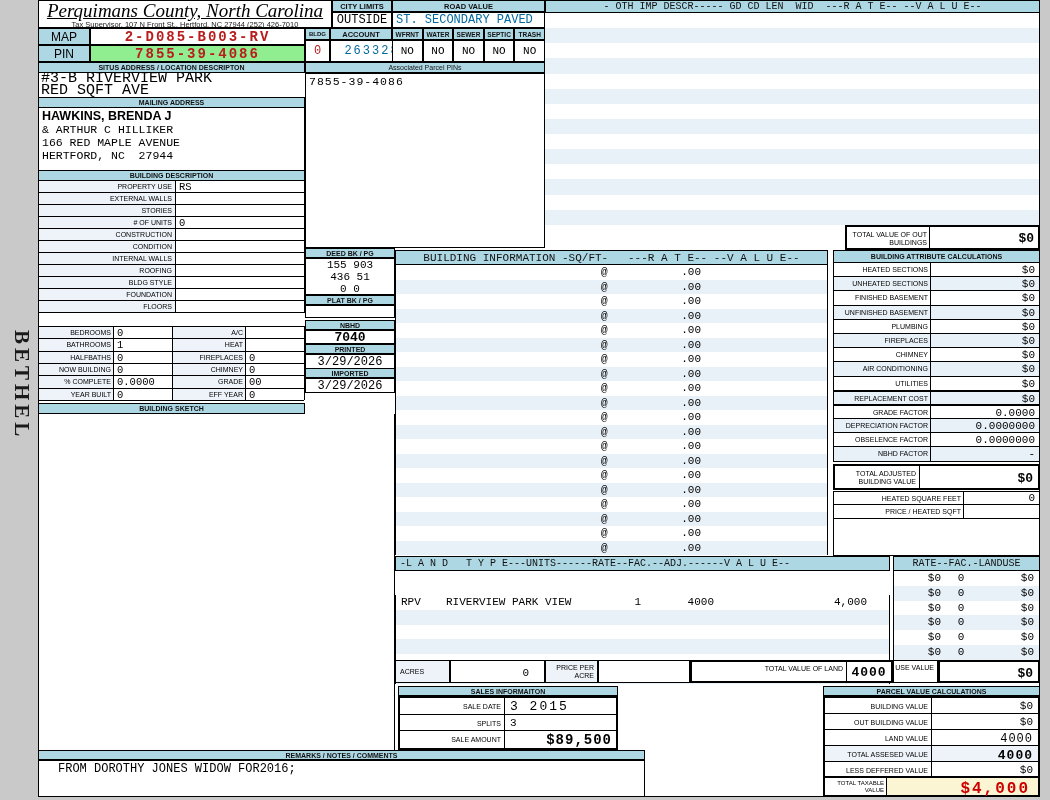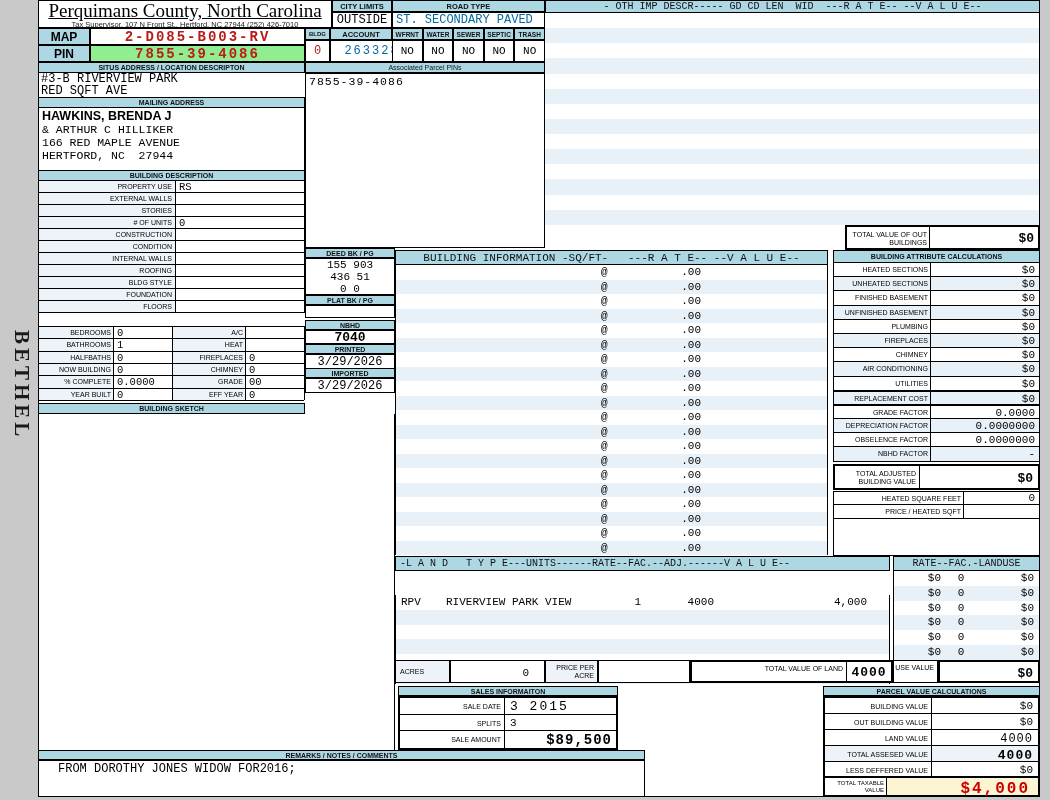--- a/index.html
+++ b/index.html
@@ -8,47 +8,47 @@
   .a { position:absolute; }
   #form-bg { left:38px; top:0; width:1002px; height:797px; background:#fff; border:1px solid #000; }
 
   .hdr { background:#aed7e4; border:1px solid #000; display:flex; align-items:center; justify-content:center;
          font-size:7.5px; font-weight:bold; color:#111; white-space:pre; }
   .mono { font-family:"Liberation Mono", monospace; }
   .red { color:#b91c1c; } .green { color:#0369a1; }
 
   
   #title-box { left:38px; top:0; width:294px; height:28px; background:#fff; border:1px solid #000; text-align:center; }
-  #county-title { font-family:"Liberation Serif", serif; font-size:19px; line-height:19px; text-decoration:underline; }
+  #county-title { font-family:"Liberation Serif", serif; font-size:19px; line-height:19px; text-decoration:underline;font-style:italic; }
   #county-sub { font-size:7.5px; color:#222; }
 
   
   #city-hdr  { left:332px; top:0; width:60px;  height:12px; }
   #road-hdr  { left:392px; top:0; width:153px; height:12px; }
   #city-val  { left:332px; top:12px; width:60px;  height:16px; border:1px solid #000; background:#fff; font-size:12px; display:flex; align-items:center; justify-content:center; }
   #road-val  { left:392px; top:12px; width:153px; height:16px; border:1px solid #000; background:#fff; font-size:12px; display:flex; align-items:center; padding-left:3px; white-space:pre; }
 
   
-  .idlab { background:#aed7e4; border:1px solid #000; font-weight:bold; font-size:12px; display:flex; align-items:center; justify-content:center; }
+  .idlab { background:#aed7e4; border:1px solid #000; font-weight:normal; font-size:12px; display:flex; align-items:center; justify-content:center; }
   #map-lab { left:38px; top:28px; width:52px; height:17px; }
   #pin-lab { left:38px; top:45px; width:52px; height:17px; }
   #map-val { left:90px; top:28px; width:215px; height:17px; background:#fff; border:1px solid #000; font-size:14px; font-weight:bold; letter-spacing:2px; display:flex; align-items:center; justify-content:center; }
   #pin-val { left:90px; top:45px; width:215px; height:17px; background:#90ee90; border:1px solid #000; font-size:14px; font-weight:bold; letter-spacing:2px; display:flex; align-items:center; justify-content:center; }
 
   
   #bldg-hdr { left:305px; top:28px; width:25px; height:12px; font-size:6px; }
   #acct-hdr { left:330px; top:28px; width:62px; height:12px; }
   #bldg-val { left:305px; top:40px; width:25px; height:22px; border:1px solid #000; background:#fff; font-size:12px; display:flex; align-items:center; justify-content:center; }
   #acct-val { left:330px; top:40px; width:84px; height:22px; border:1px solid #000; background:#fff; font-size:12px; letter-spacing:2px; display:flex; align-items:center; justify-content:center; }
   .flag-hdr { top:28px; width:30.6px; height:12px; font-size:6.5px; }
   .flag-val { top:40px; width:30.6px; height:22px; border:1px solid #000; background:#fff; font-size:11px; display:flex; align-items:center; justify-content:center; }
 
   
   #situs-hdr { left:38px; top:62px; width:267px; height:11px; font-size:7px; }
-  #situs-box { left:38px; top:73px; width:283px; height:24px; background:#fff; border-left:1px solid #000; border-right:1px solid #000; font-size:12px; line-height:12px; padding:0 2px; white-space:pre; }
+  #situs-box { left:38px; top:73px; width:283px; height:24px; background:#fff; border-left:1px solid #000; border-right:1px solid #000; font-size:15px; line-height:12px; padding:0 2px; white-space:pre; }
   #mail-hdr  { left:38px; top:97px; width:267px; height:11px; font-size:7px; }
   #mail-box  { left:38px; top:108px; width:267px; height:62px; background:#fff; border-left:1px solid #000; border-right:1px solid #000; padding:1px 3px; }
   #mail-name { font-size:12.5px; font-weight:bold; line-height:14px; }
   .mail-line { font-size:11.5px; line-height:13px; white-space:pre; }
 
   
   #assoc-hdr { left:305px; top:62px; width:240px; height:11px; font-size:7px; font-weight:normal; }
   #assoc-box { left:305px; top:73px; width:240px; height:175px; background:#fff; border:1px solid #000; font-size:11.5px; letter-spacing:1px; padding:1px 3px; }
 
   
@@ -183,21 +183,21 @@
   <div class="a" id="form-bg"></div>
 
   <div class="a" id="township">BETHEL</div>
 
   <div class="a" id="title-box">
     <div id="county-title">Perquimans County, North Carolina</div>
     <div id="county-sub">Tax Supervisor, 107 N Front St., Hertford, NC 27944  (252) 426-7010</div>
   </div>
 
   <div class="a hdr" id="city-hdr">CITY LIMITS</div>
-  <div class="a hdr" id="road-hdr">ROAD TYPE</div>
+  <div class="a hdr" id="road-hdr">ROAD VALUE</div>
   <div class="a mono" id="city-val">OUTSIDE</div>
   <div class="a mono green" id="road-val">ST. SECONDARY PAVED</div>
 
   <div class="a idlab" id="map-lab">MAP</div>
   <div class="a mono red" id="map-val">2-D085-B003-RV</div>
   <div class="a idlab" id="pin-lab">PIN</div>
   <div class="a mono red" id="pin-val">7855-39-4086</div>
 
   <div class="a hdr" id="bldg-hdr">BLDG</div>
   <div class="a hdr" id="acct-hdr">ACCOUNT</div>

